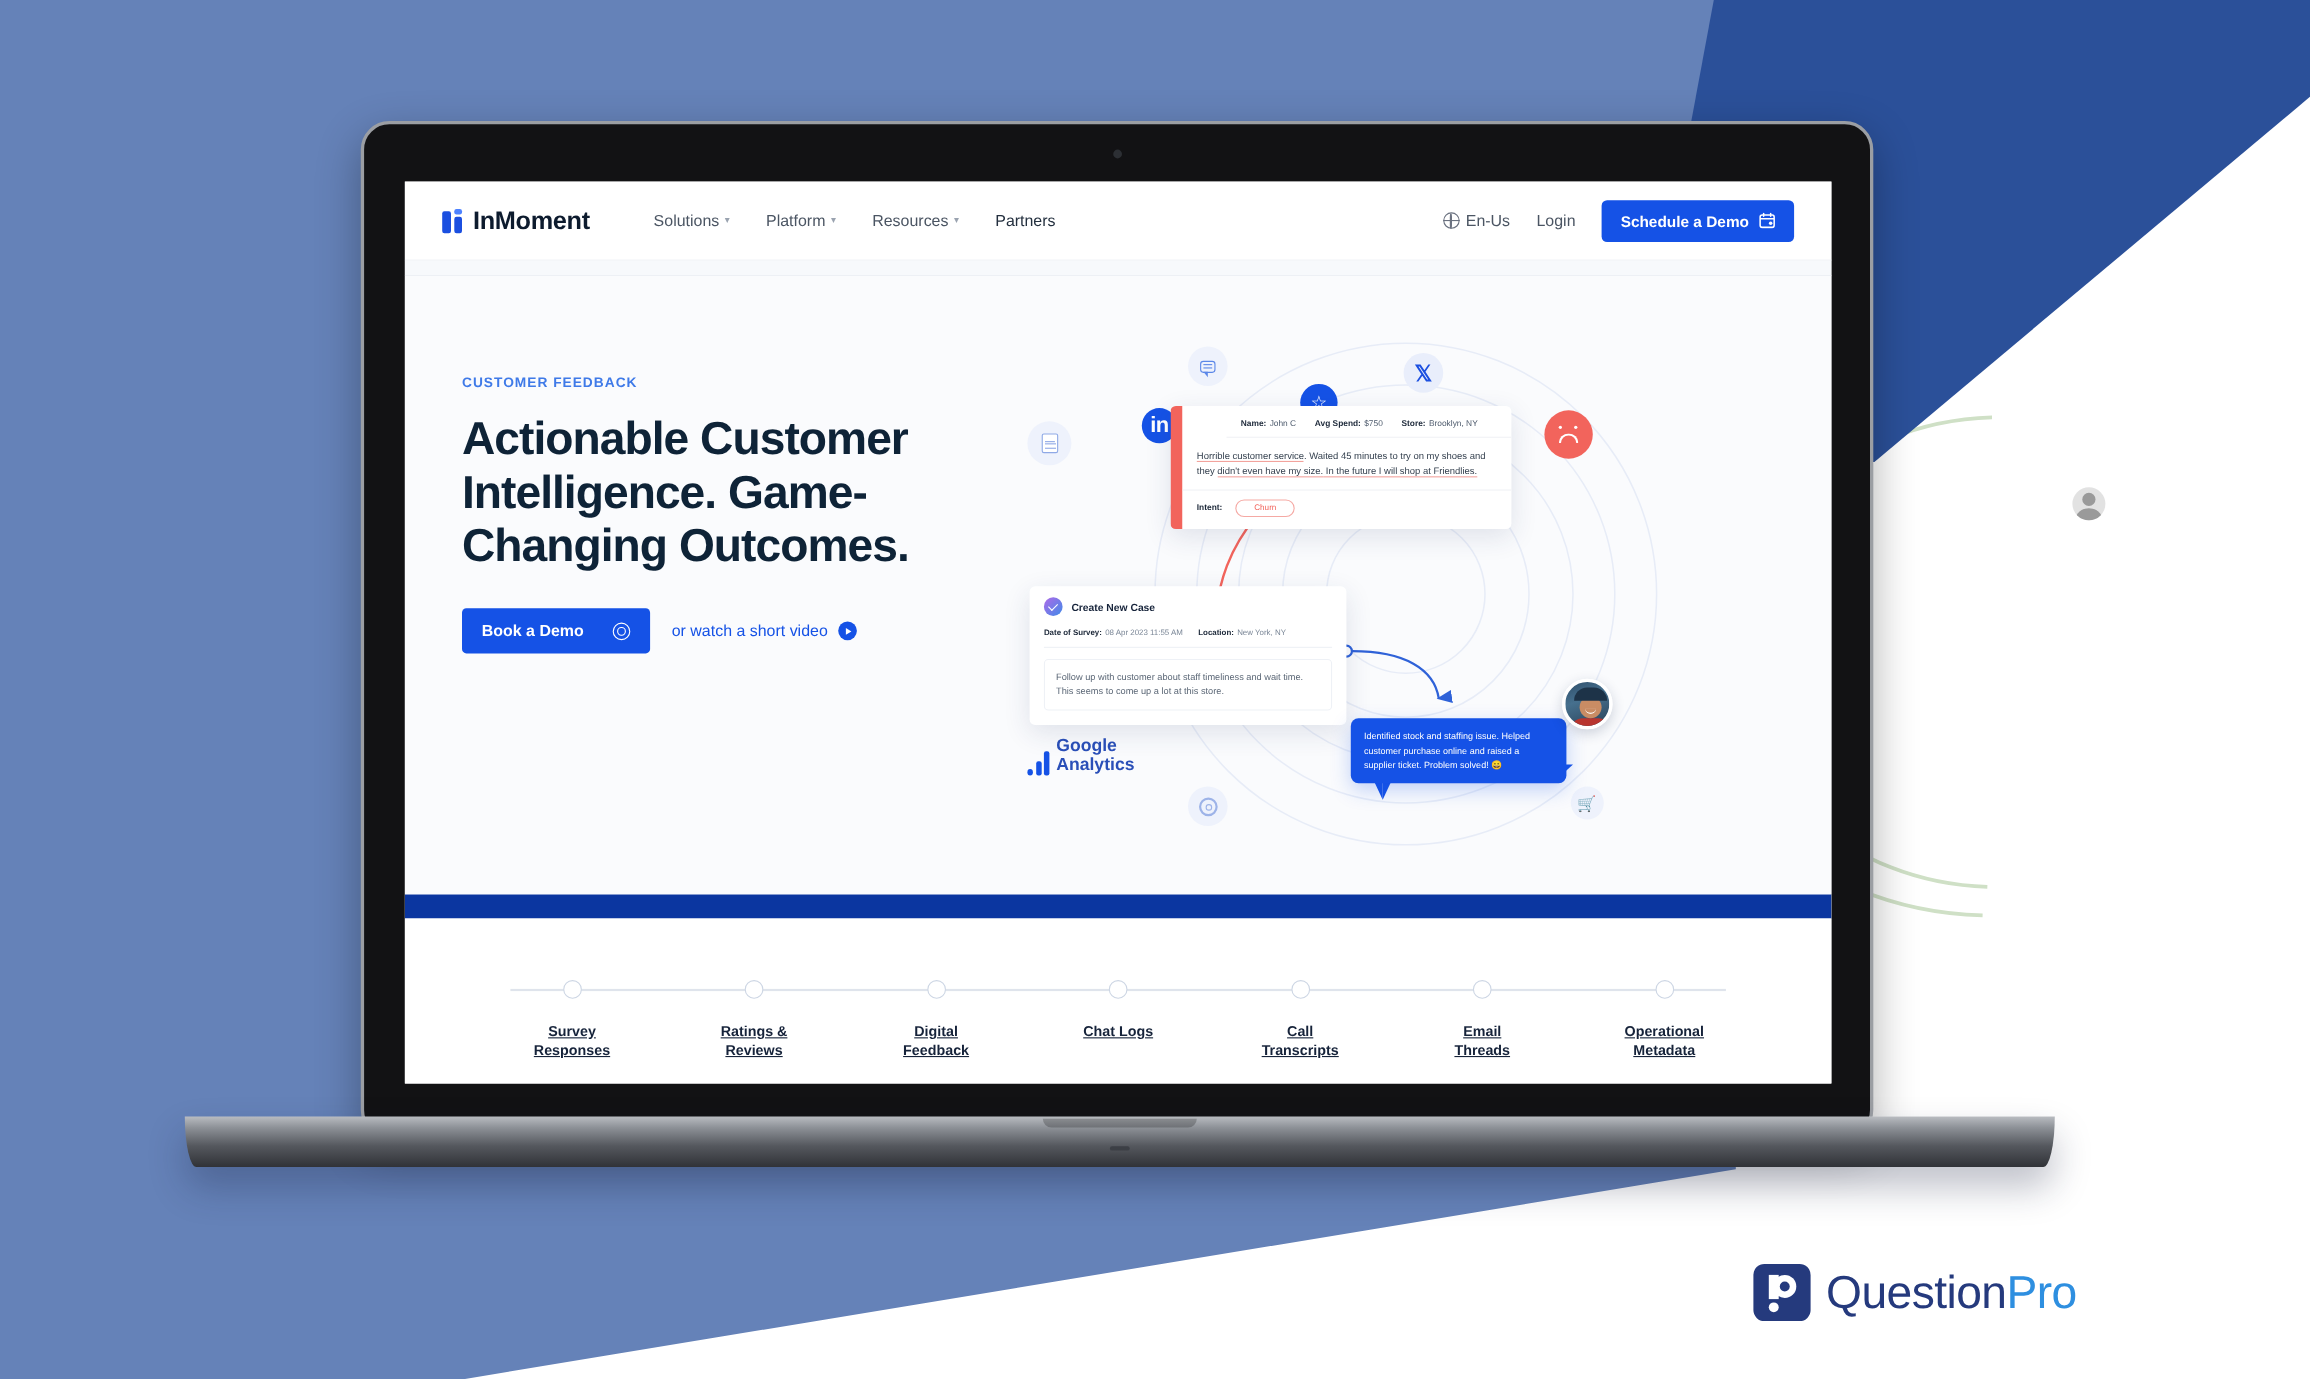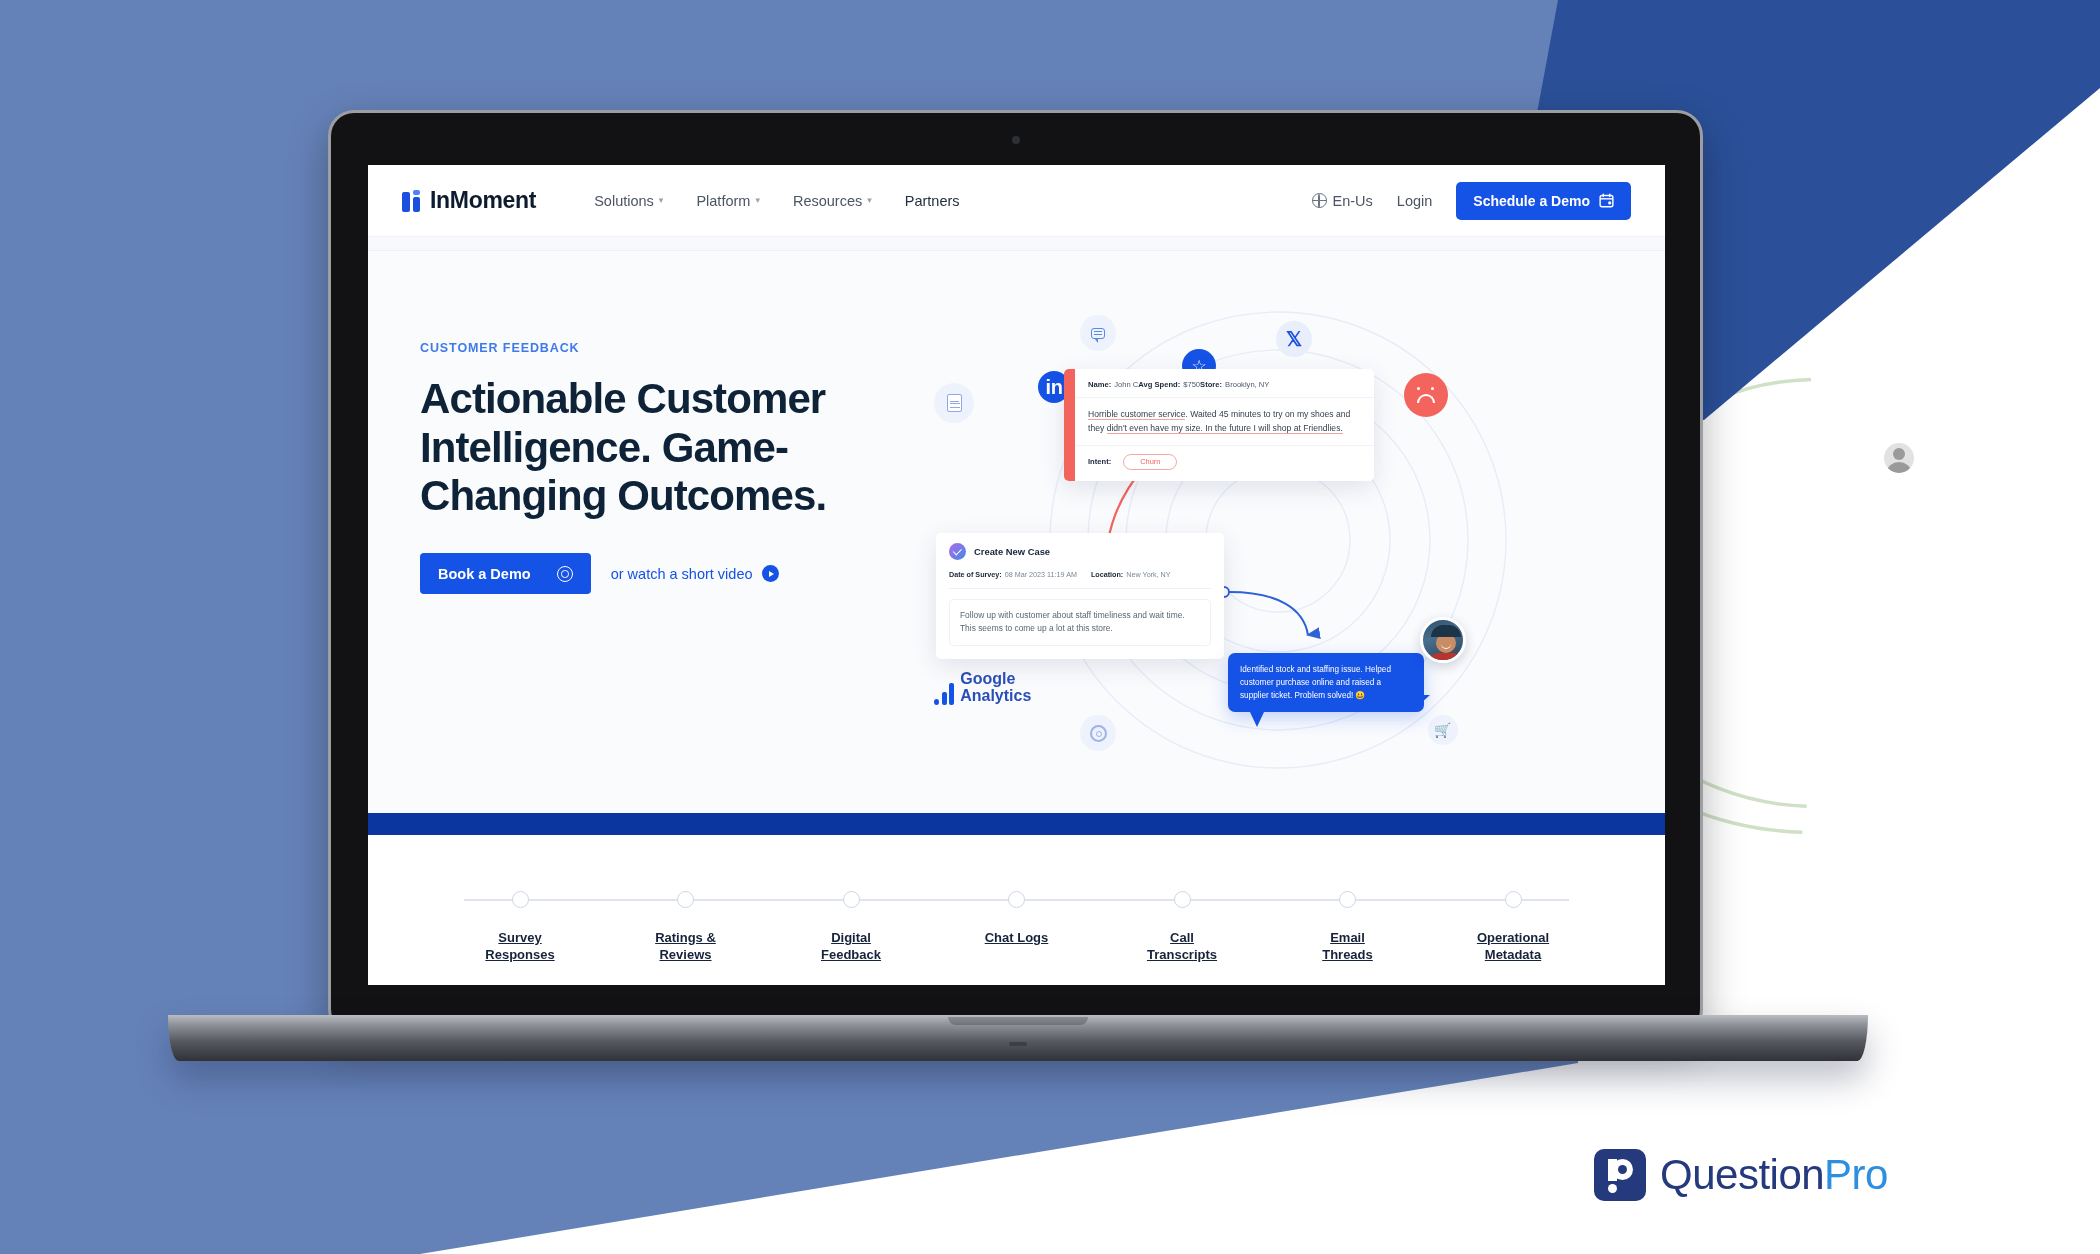--- a/index.html
+++ b/index.html
@@ -245,21 +245,21 @@
   
   .card-feedback {
     position: absolute; left: 136px; top: 64px; width: 310px;
     background: #fff; border-radius: 5px; box-shadow: 0 7px 24px rgba(30,50,100,.12);
     border-left: 11px solid #f2645c; overflow: hidden;
   }
   .card-feedback .dot {
     position: absolute; left: -7.5px; top: 56px; width: 6px; height: 6px;
     border-radius: 50%; background: #fff;
   }
-  .cf-meta { display: flex; padding: 11px 13px 8px 13px; border-bottom: 1px solid #f0f2f6; font-size: 7.6px; }
+  .cf-meta { display: flex; gap: 17px; padding: 11px 13px 8px 13px; border-bottom: 1px solid #f0f2f6; font-size: 7.6px; margin-left: 40px; }
   .cf-meta .lbl { font-weight: 700; color: #1b2738; }
   .cf-meta .val { color: #4d5a6c; margin-left: 3px; }
   .cf-body { padding: 10px 13px 9px 13px; font-size: 8.6px; line-height: 1.62; color: #35414f; }
   .cf-body .u { border-bottom: 1px solid #f2a39d; }
   .cf-foot { padding: 8px 13px 11px 13px; border-top: 1px solid #f0f2f6; display: flex; align-items: center; gap: 12px; }
   .cf-foot .lbl { font-size: 7.6px; font-weight: 700; color: #1b2738; }
   .pill {
     font-size: 7.4px; color: #f2645c; border: 1px solid #f5a9a4;
     border-radius: 10px; padding: 2.6px 16px;
   }
@@ -528,21 +528,21 @@
 
             <div class="card-case">
               <div class="cc-head">
                 <span class="cc-badge">
                   <span class="cc-check"></span>
                 </span>
                 <span class="cc-title">Create New Case</span>
               </div>
               <div class="cc-meta">
                 <div>
-                  <span class="lbl">Date of Survey:</span><span class="val">08 Mar 2023 11:19 AM</span>
+                  <span class="lbl">Date of Survey:</span><span class="val">08 Apr 2023 11:55 AM</span>
                 </div>
                 <div>
                   <span class="lbl">Location:</span><span class="val">New York, NY</span>
                 </div>
               </div>
               <div class="cc-note">Follow up with customer about staff timeliness and wait time. This seems to come up a lot at this store.</div>
             </div>
 
             <div class="bubble">Identified stock and staffing issue. Helped customer purchase online and raised a supplier ticket. Problem solved! 😀</div>
             <div class="person">

